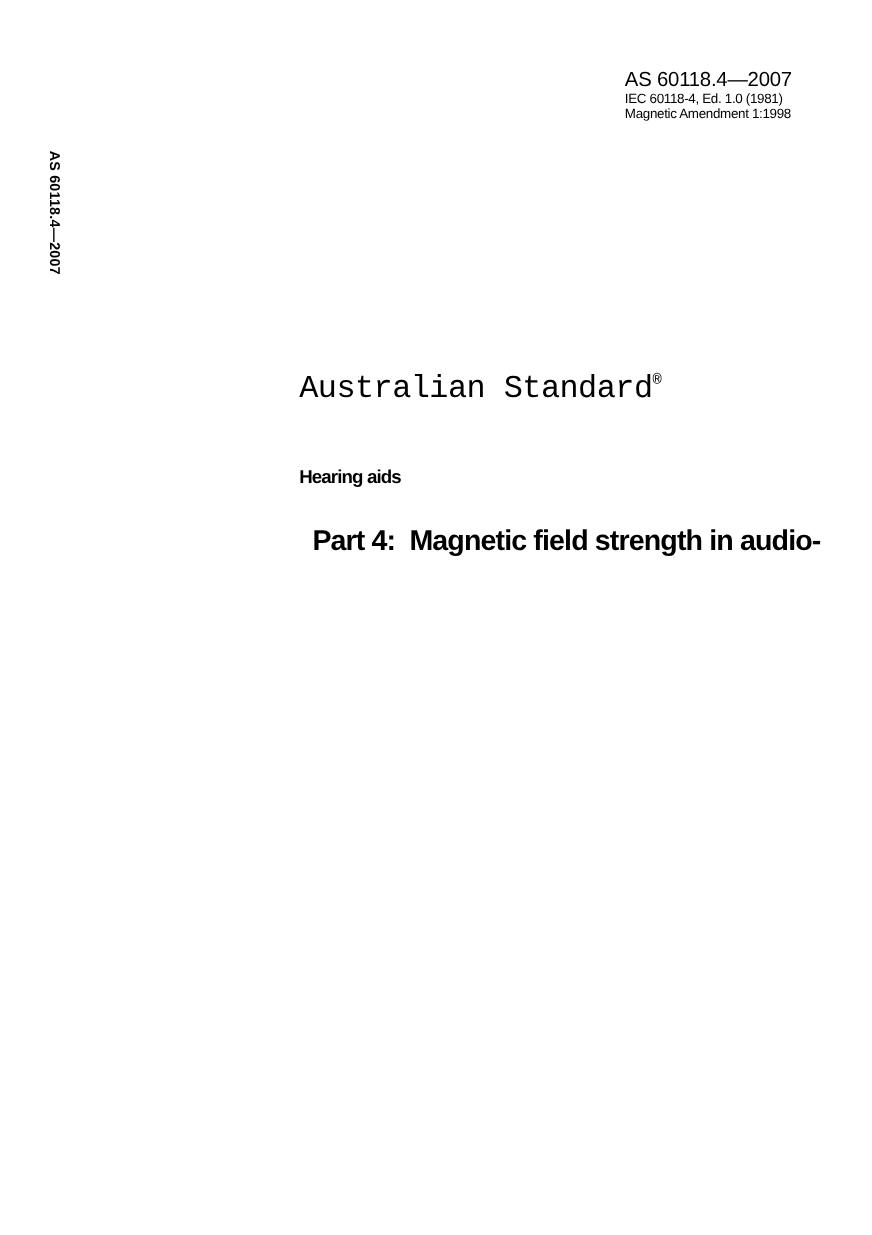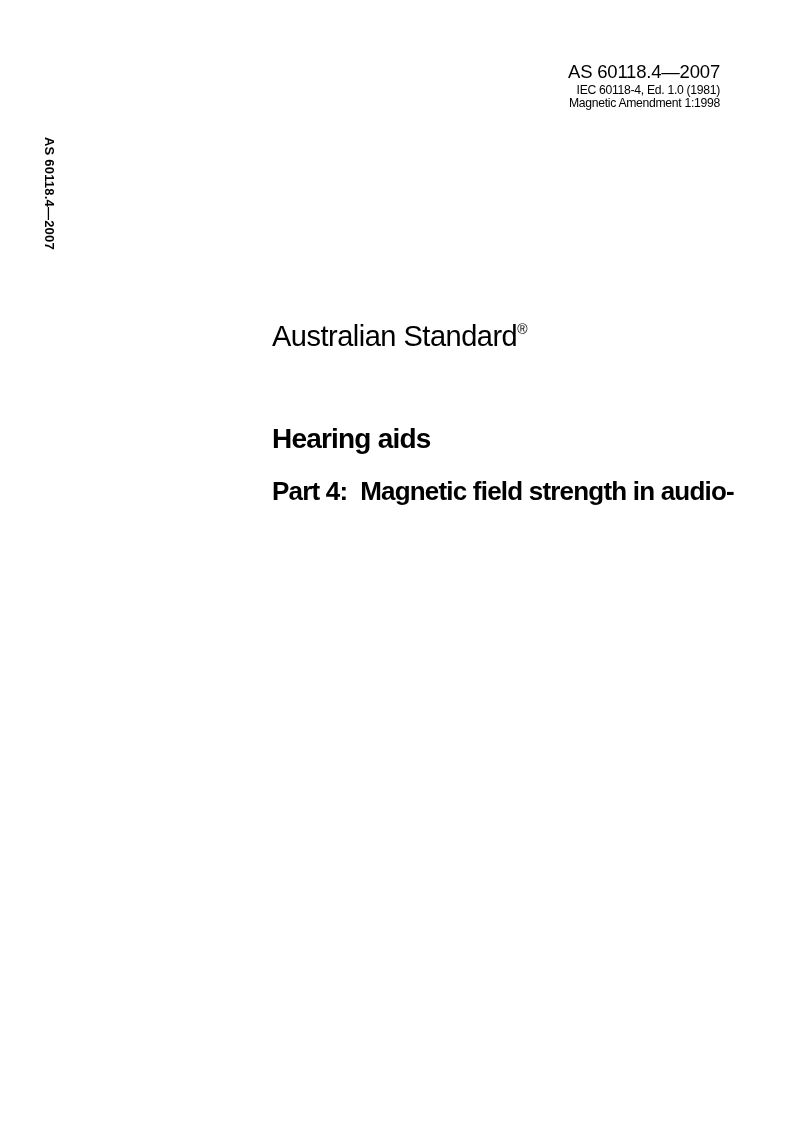--- a/index.html
+++ b/index.html
@@ -24,63 +24,63 @@
   .header-right .designation {
     font-size: 18.5px;
     line-height: 17px;
     letter-spacing: -0.2px;
     margin-bottom: 4px;
   }
   .header-right .subline {
     font-size: 12.2px;
     line-height: 13.4px;
     letter-spacing: -0.3px;
-    text-align: right;
   }
 
   
   .spine {
     position: absolute;
     left: 42px;
     top: 137px;
     writing-mode: vertical-rl;
     font-size: 13px;
     font-weight: bold;
     letter-spacing: 0.2px;
     white-space: nowrap;
   }
 
   
   .series-title {
     position: absolute;
     left: 272px;
-    top: 322px;
+    top: 339px;
     font-size: 29px;
     letter-spacing: -0.5px;
     line-height: 1;
     white-space: nowrap;
+    font-family: Liberation Mono, monospace;
   }
   .series-title sup {
     font-size: 14px;
     vertical-align: 12px;
     letter-spacing: 0;
   }
   .subject-title {
     position: absolute;
     left: 272px;
     top: 425px;
-    font-size: 28px;
+    font-size: 17px;
     font-weight: bold;
     letter-spacing: -0.8px;
     line-height: 1;
     white-space: pre;
   }
   .part-title {
     position: absolute;
-    left: 272px;
+    left: 284px;
     top: 478px;
     font-size: 26px;
     font-weight: bold;
     letter-spacing: -0.8px;
     line-height: 27px;
   }
   .part-title .line { white-space: pre; }
 
   
   .logo-svg {

